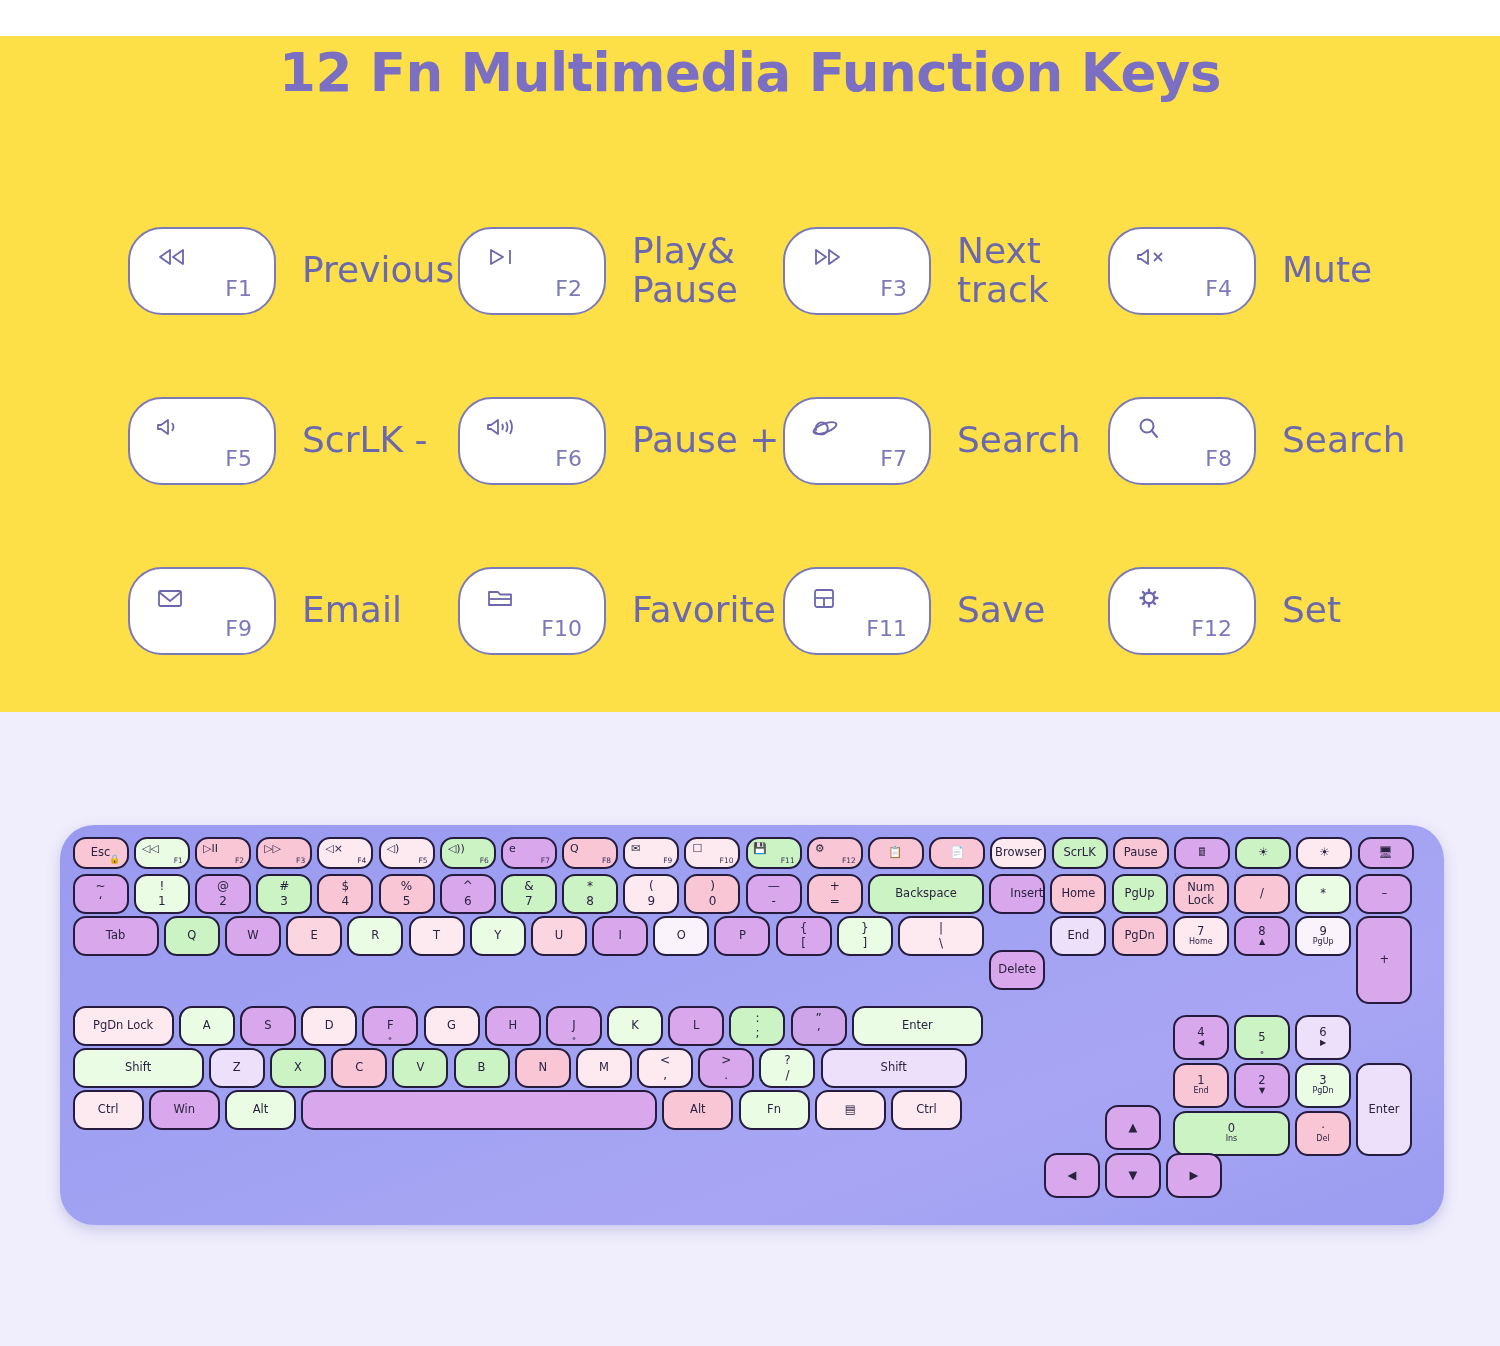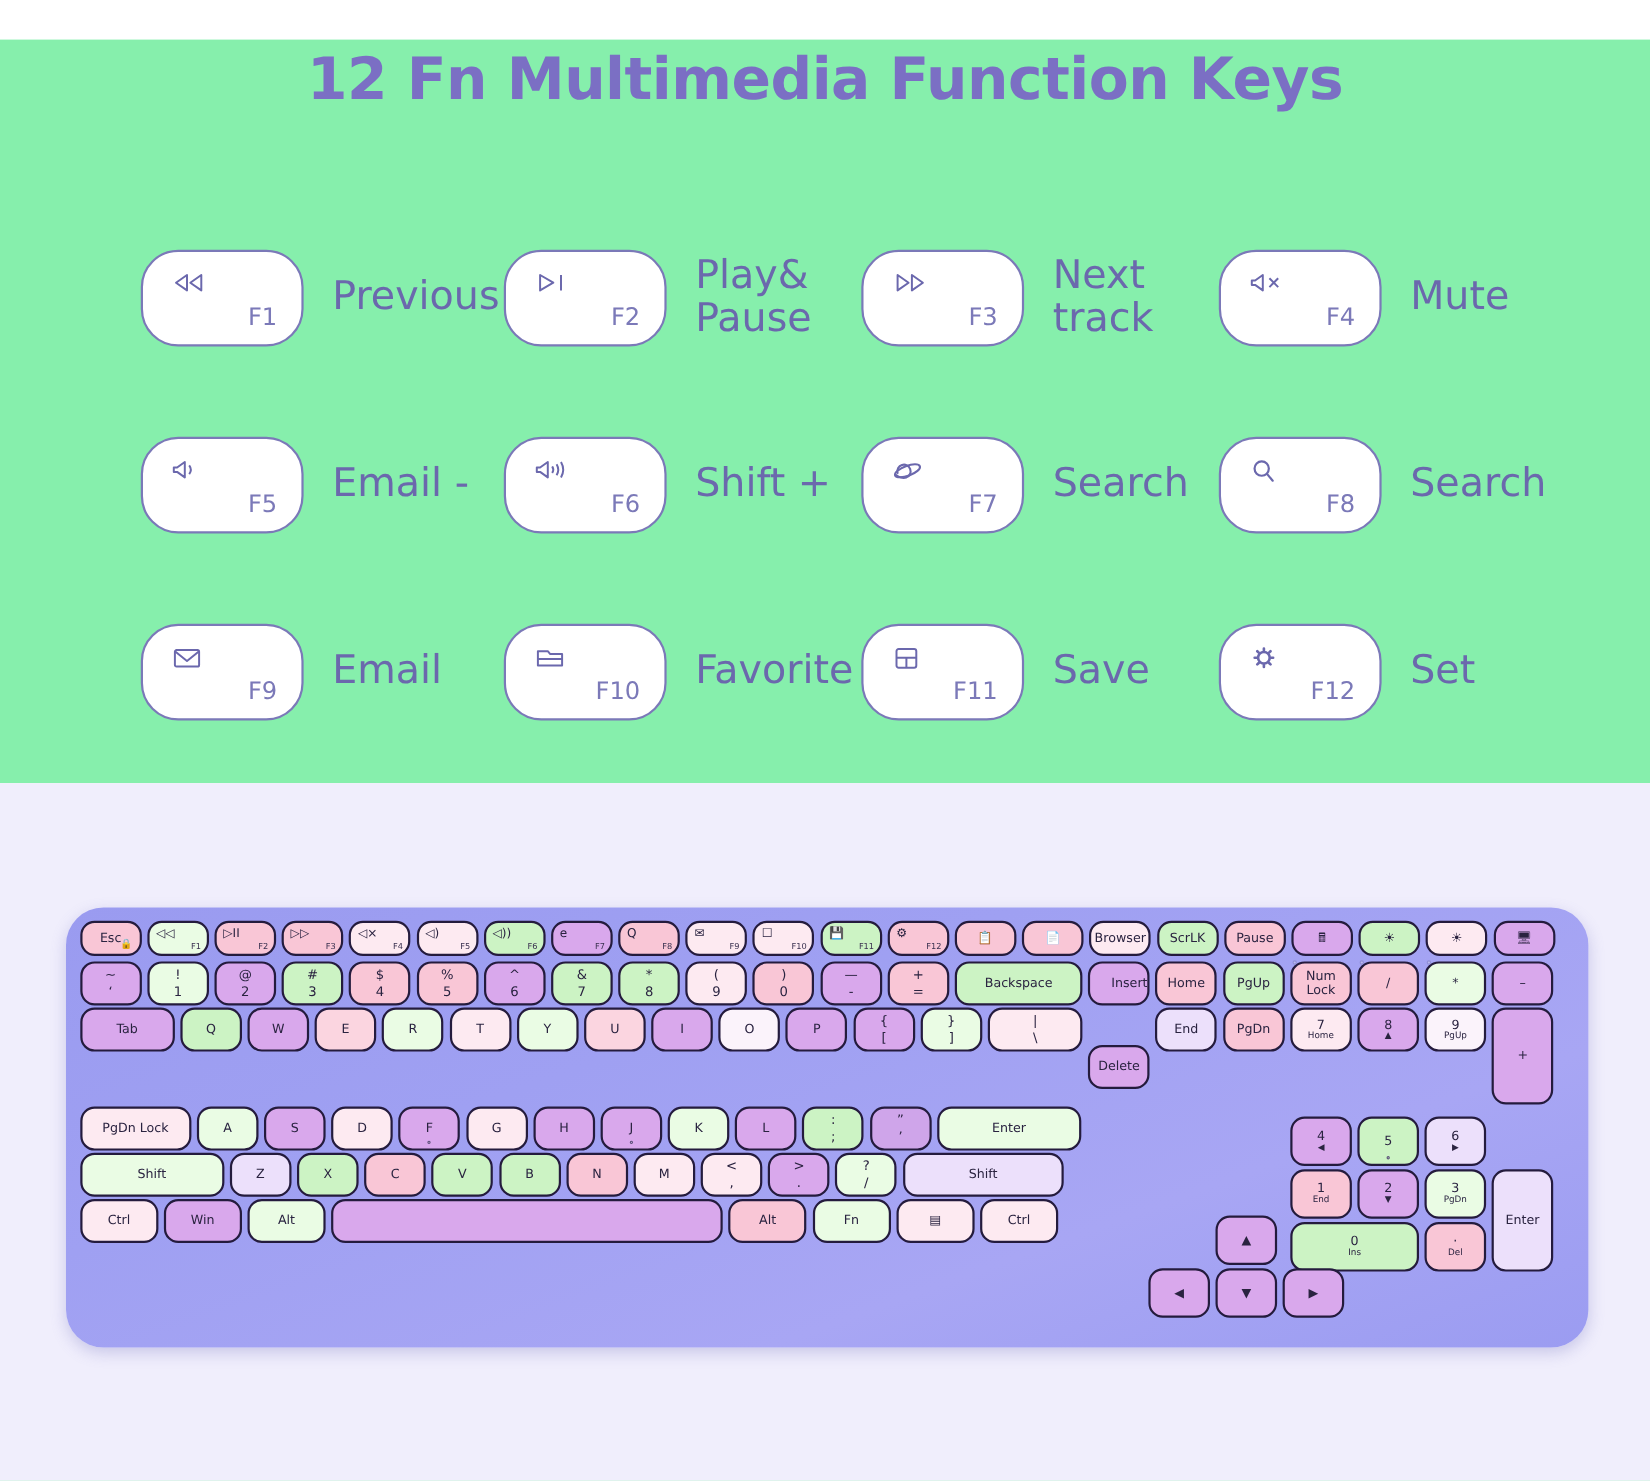--- a/index.html
+++ b/index.html
@@ -8,21 +8,21 @@
     width:1500px; height:1346px;
     font-family:"Liberation Sans", sans-serif;
     background:#ffffff;
     overflow:hidden;
   }
 
   
   #top-section {
     position:relative;
     width:1500px; height:676px;
-    background:#86efac;
+    background:#fde047;
   }
   #page-title {
     text-align:center;
     font-size:53px;
     font-weight:bold;
     color:#7b6fc4;
     letter-spacing:-0.5px;
     padding-top:6px;
     font-family:"DejaVu Sans", sans-serif;
   }
@@ -213,36 +213,36 @@
     <div class="fn-item">
       <div class="fn-key">
         <span class="fn-ico">
           <svg width="30" height="20" viewBox="0 0 30 20" fill="none" stroke="#6b68ad" stroke-width="1.8" stroke-linejoin="round">
             <path d="M12 3 L5 8 L2 8 L2 12 L5 12 L12 17 Z"></path>
             <path d="M16 6 Q19 10 16 14"></path>
           </svg>
         </span>
         <span class="fn-num">F5</span>
       </div>
-      <div class="fn-label">Email -</div>
+      <div class="fn-label">ScrLK -</div>
     </div>
 
     <div class="fn-item">
       <div class="fn-key">
         <span class="fn-ico">
           <svg width="34" height="20" viewBox="0 0 34 20" fill="none" stroke="#6b68ad" stroke-width="1.8" stroke-linejoin="round">
             <path d="M12 3 L5 8 L2 8 L2 12 L5 12 L12 17 Z"></path>
             <path d="M16 7 Q18 10 16 13"></path>
               <path d="M20 5 Q23 10 20 15"></path>
               <path d="M24 3 Q28 10 24 17"></path>
           </svg>
         </span>
         <span class="fn-num">F6</span>
       </div>
-      <div class="fn-label">Shift +</div>
+      <div class="fn-label">Pause +</div>
     </div>
 
     <div class="fn-item">
       <div class="fn-key">
         <span class="fn-ico">
           <svg width="30" height="22" viewBox="0 0 30 22" fill="none" stroke="#6b68ad" stroke-width="1.9" stroke-linecap="round">
             <path d="M5 13 a6 6 0 1 1 8 4 c-3 1 -7 0 -9 -2"></path>
             <ellipse cx="14" cy="11" rx="12" ry="4.5" transform="rotate(-20 14 11)"></ellipse>
           </svg>
         </span>

